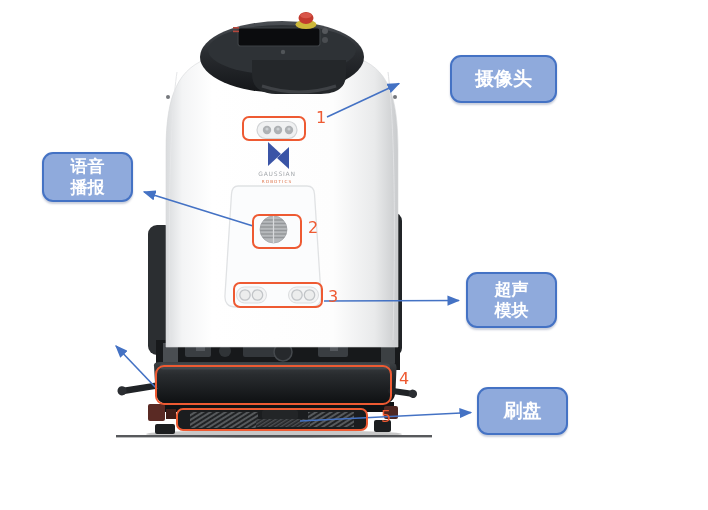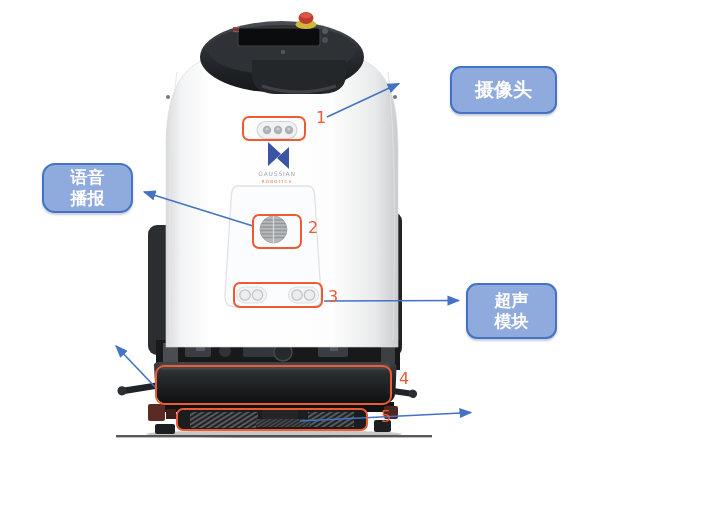--- a/index.html
+++ b/index.html
@@ -7,24 +7,24 @@
     position:relative;width:708px;height:510px;background:#ffffff;overflow:hidden;
     font-family:"DejaVu Sans","Liberation Sans",sans-serif;
   }
   .photo-area{position:absolute;left:115px;top:0;width:318px;height:438px;background:#ffffff;}
   svg.fig{position:absolute;left:0;top:0;}
   
   .label{
     position:absolute;display:flex;align-items:center;justify-content:center;
     background:#8FAADC;border:2.6px solid #4472C4;border-radius:11px;
     color:#ffffff;font-weight:bold;text-align:center;line-height:1.22;
-    white-space:pre-line;box-sizing:border-box;box-shadow:0 1.5px 2px rgba(40,60,110,.25);margin-top:11px;
+    white-space:pre-line;box-sizing:border-box;box-shadow:0 1.5px 2px rgba(40,60,110,.25);
   }
   .lbl-camera{left:450px;top:55px;width:107px;height:48px;font-size:19px;}
-  .lbl-voice{left:42px;top:152px;width:91px;height:50px;font-size:17px;border-radius:13px;}
+  .lbl-voice{left:42px;top:152px;width:91px;height:50px;font-size:17px;}
   .lbl-bumper{left:18px;top:289px;width:112px;height:51px;font-size:19px;}
   .lbl-ultra{left:466px;top:272px;width:91px;height:56px;font-size:17px;text-align:right;}
   .lbl-brush{left:477px;top:387px;width:91px;height:48px;font-size:19px;}
   
   .callout{position:absolute;border:2.6px solid #EE5A32;border-radius:7px;box-sizing:border-box;background:transparent;}
   .co-camera{left:242px;top:116px;width:64px;height:25px;}
   .co-speaker{left:252px;top:214px;width:50px;height:35px;}
   .co-ultra{left:233px;top:282px;width:90px;height:26px;}
   .co-bumper{left:155px;top:365px;width:237px;height:40px;border-radius:9px;}
   .co-brush{left:176px;top:408px;width:192px;height:23px;}
@@ -219,14 +219,15 @@
   <div class="num n2">2</div>
   <div class="num n3">3</div>
   <div class="num n4">4</div>
   <div class="num n5">5</div>
 
   <div class="label lbl-camera">摄像头</div>
   <div class="label lbl-voice">语音
 播报</div>
   <div class="label lbl-ultra">超声
 模块</div>
+  <div class="label lbl-brush">刷盘</div>
 
 </div>
 
 </body></html>

